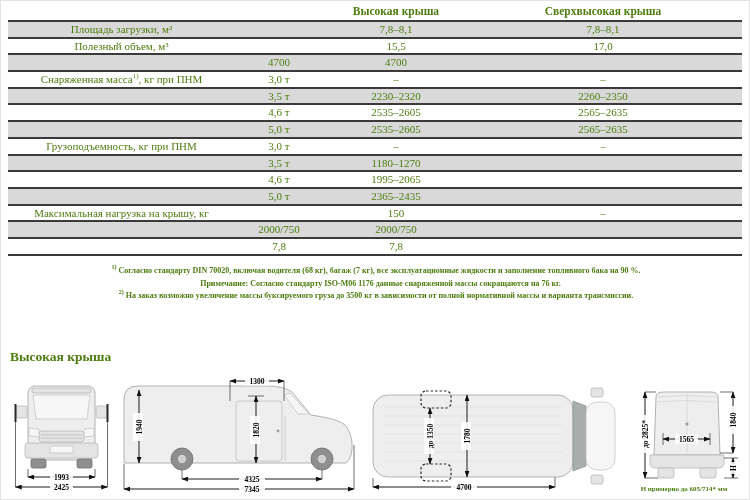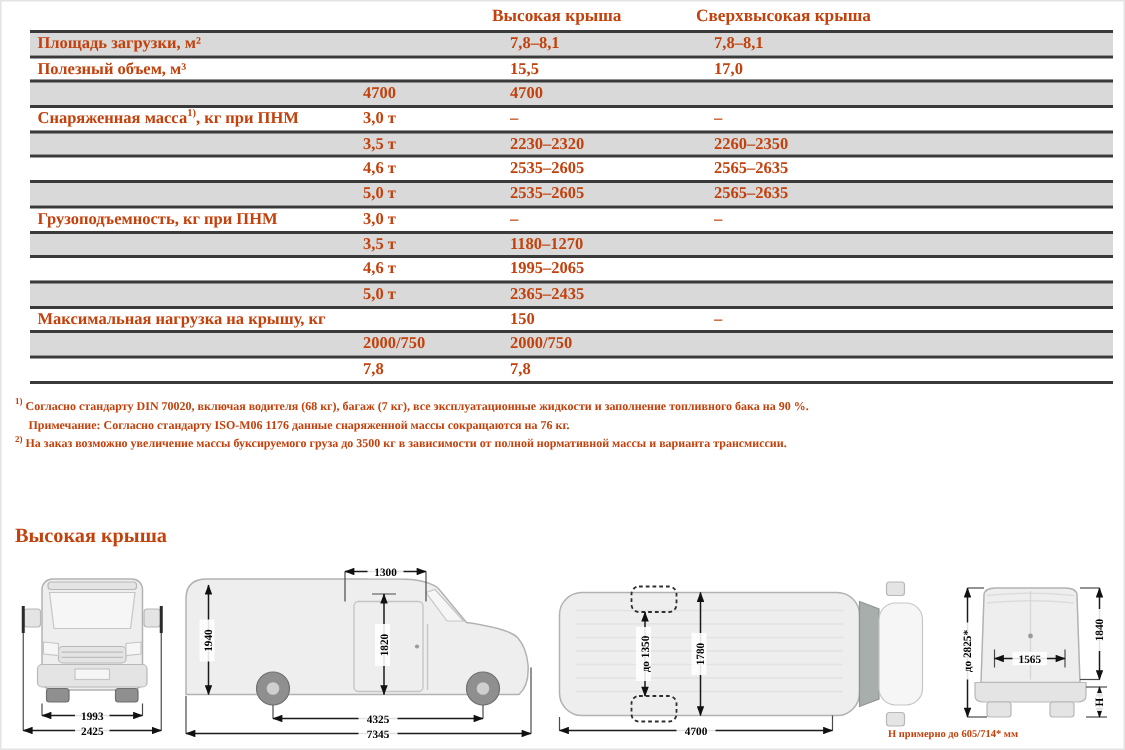--- a/index.html
+++ b/index.html
@@ -1,43 +1,43 @@
 <!DOCTYPE html>
 <html><head>
 <meta charset="utf-8">
 <style>
   html,body{margin:0;padding:0;background:#fff;}
   .page{position:relative;width:750px;height:500px;background:#fff;overflow:hidden;
-        font-family:"Liberation Serif","DejaVu Serif",serif;color:#c2410c;box-shadow:inset 0 0 0 1px #e3e3e3;}
+        font-family:"Liberation Serif","DejaVu Serif",serif;color:#4d7c0f;box-shadow:inset 0 0 0 1px #e3e3e3;text-align:center;}
 
   
   .spec-table{position:absolute;left:8px;top:2px;width:734px;}
   .thead,.tr{display:grid;grid-template-columns:222px 98px 136px 1fr;}
   .thead{height:18px;line-height:18px;font-weight:bold;font-size:11.5px;}
-  .tr{height:14.7px;line-height:14.6px;font-weight:bold;font-size:11px;border-top:2px solid #3a3a3a;margin-left:12px;}
+  .tr{height:14.7px;line-height:14.6px;font-weight:normal;font-size:11px;border-top:2px solid #3a3a3a;}
   .tr:last-child{border-bottom:2px solid #3a3a3a;}
   .tr.shade{background:#d9d9d9;}
   .td{white-space:nowrap;overflow:hidden;}
   .td.label{padding-left:5px;}
   sup{font-size:7px;line-height:0;vertical-align:super;}
 
   
   .footnotes{position:absolute;left:10px;top:265px;width:732px;font-size:8px;font-weight:bold;line-height:12.6px;}
   .fn{white-space:nowrap;}
   .fn.indent{padding-left:9px;}
   .fn sup{font-size:6px;}
 
   
   .sec-title{position:absolute;left:10px;top:349px;font-size:13.5px;font-weight:bold;}
   .drawing{position:absolute;}
   #d-front{left:12px;top:380px;}
   #d-side{left:118px;top:375px;}
   #d-top{left:362px;top:375px;}
   #d-rear{left:620px;top:370px;}
-  .rear-caption{position:absolute;left:592px;top:485px;width:112px;font-size:7px;font-weight:bold;white-space:nowrap;}
+  .rear-caption{position:absolute;left:628px;top:485px;width:112px;font-size:7px;font-weight:bold;white-space:nowrap;}
 
   svg text{font-family:"Liberation Serif","DejaVu Serif",serif;font-weight:bold;font-size:7.5px;fill:#000;}
   .ln{stroke:#1a1a1a;stroke-width:1;fill:none;}
   .ext{stroke:#4a4a4a;stroke-width:0.8;fill:none;}
   .tick{stroke:#2a2a2a;stroke-width:2;fill:none;}
   .halo{fill:#fff;opacity:0.88;}
   .body-fill{fill:#eeeeee;stroke:#b2b2b2;stroke-width:1;}
   .body-light{fill:#f6f6f6;stroke:#c6c6c6;stroke-width:0.8;}
   .body-mid{fill:#e4e4e4;stroke:#b8b8b8;stroke-width:0.8;}
   .wheel{fill:#8f8f8f;stroke:#6f6f6f;stroke-width:0.8;}

